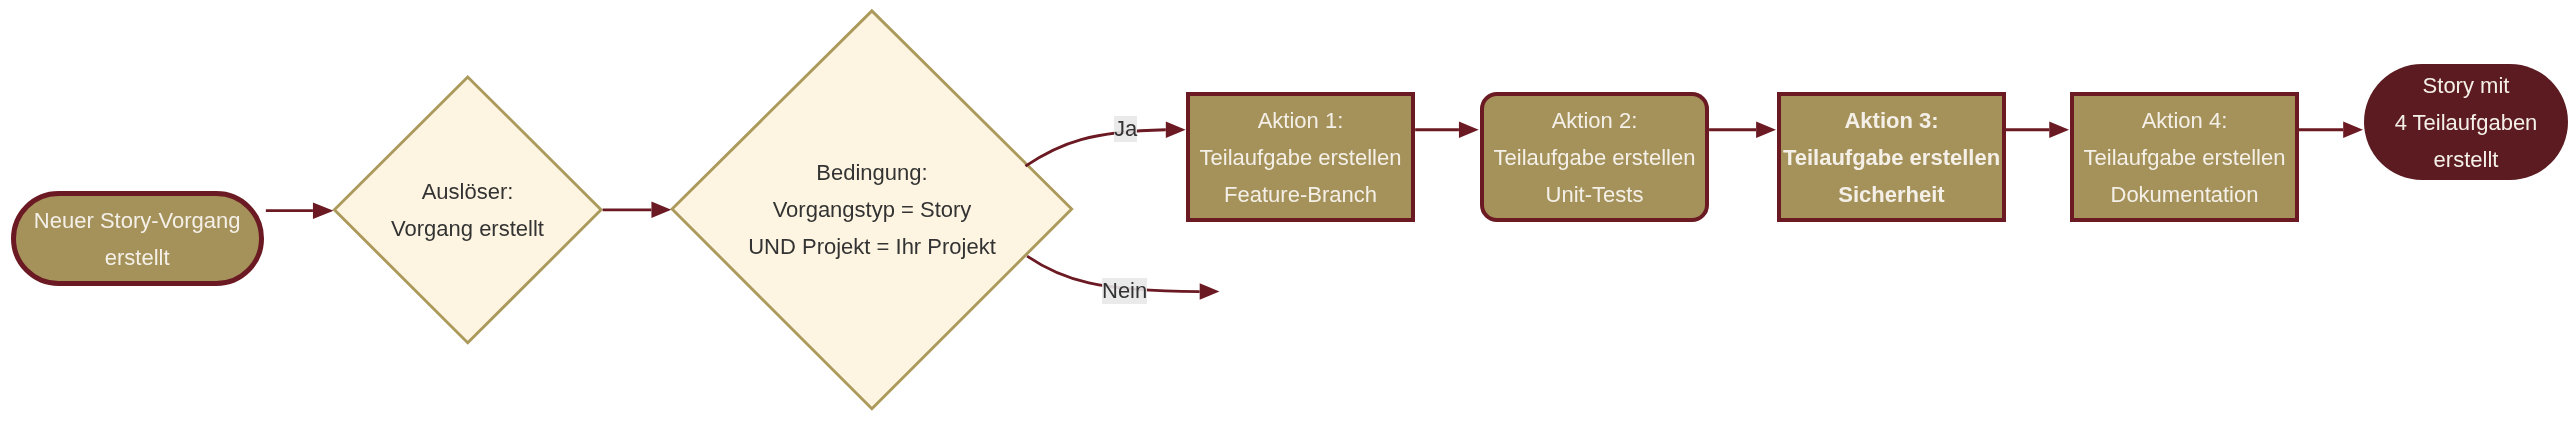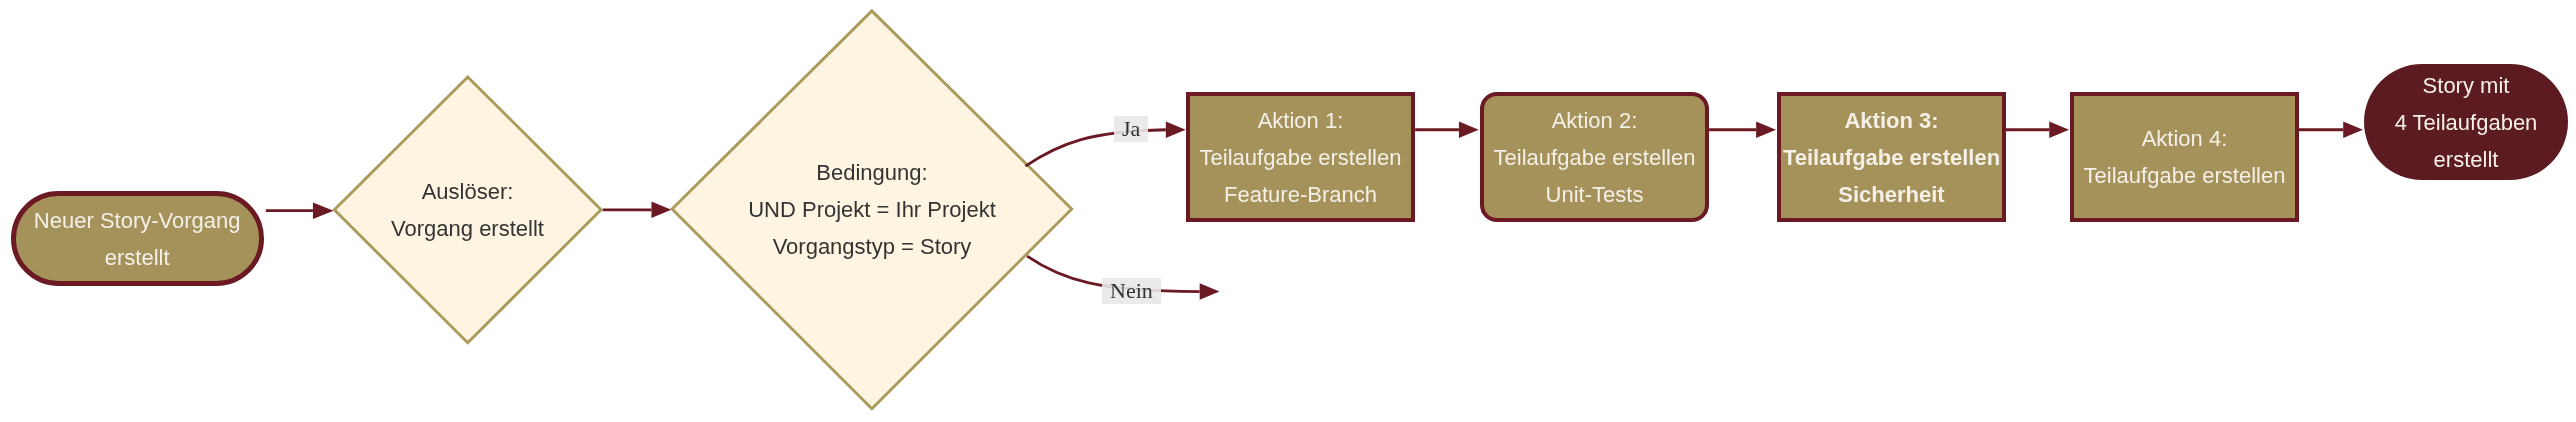--- a/index.html
+++ b/index.html
@@ -41,23 +41,22 @@
   }
   .diamond-label { color: #333333; background: transparent; }
   .diamond-label-1 { left: 334px; top: 77px;  width: 267px; height: 266px; }
   .diamond-label-2 { left: 672px; top: 10.7px;  width: 400px; height: 398px; }
   .edge-label {
     position: absolute;
     background: rgba(232,232,232,0.9);
     color: #333333;
     font-size: 22px;
     line-height: 26.4px;
-    padding: 0 8px;
+    padding: 0 0;
     white-space: nowrap;
-    font-family: Liberation Serif, serif;
   }
   .edge-label-yes { left: 1114px; top: 116px; }
   .edge-label-no  { left: 1102px; top: 278px; }
 </style>
 </head>
 <body>
 
 <div class="canvas">
 
   <svg class="edges-svg" viewBox="0 0 3120 512" xmlns="http://www.w3.org/2000/svg">
@@ -95,22 +94,22 @@
     <div>erstellt</div>
   </div>
 
   <div class="node diamond-label diamond-label-1">
     <div>Auslöser:</div>
     <div>Vorgang erstellt</div>
   </div>
 
   <div class="node diamond-label diamond-label-2">
     <div>Bedingung:</div>
+    <div>Vorgangstyp = Story</div>
     <div>UND Projekt = Ihr Projekt</div>
-    <div>Vorgangstyp = Story</div>
   </div>
 
   <div class="node tan action-node action-1">
     <div>Aktion 1:</div>
     <div>Teilaufgabe erstellen</div>
     <div>Feature-Branch</div>
   </div>
 
   <div class="node tan action-node action-2">
     <div>Aktion 2:</div>
@@ -120,20 +119,21 @@
 
   <div class="node tan action-node action-3">
     <div>Aktion 3:</div>
     <div>Teilaufgabe erstellen</div>
     <div>Sicherheit</div>
   </div>
 
   <div class="node tan action-node action-4">
     <div>Aktion 4:</div>
     <div>Teilaufgabe erstellen</div>
+    <div>Dokumentation</div>
   </div>
 
   <div class="node end-node">
     <div>Story mit</div>
     <div>4 Teilaufgaben</div>
     <div>erstellt</div>
   </div>
 
 
   <div class="edge-label edge-label-yes">Ja</div>

